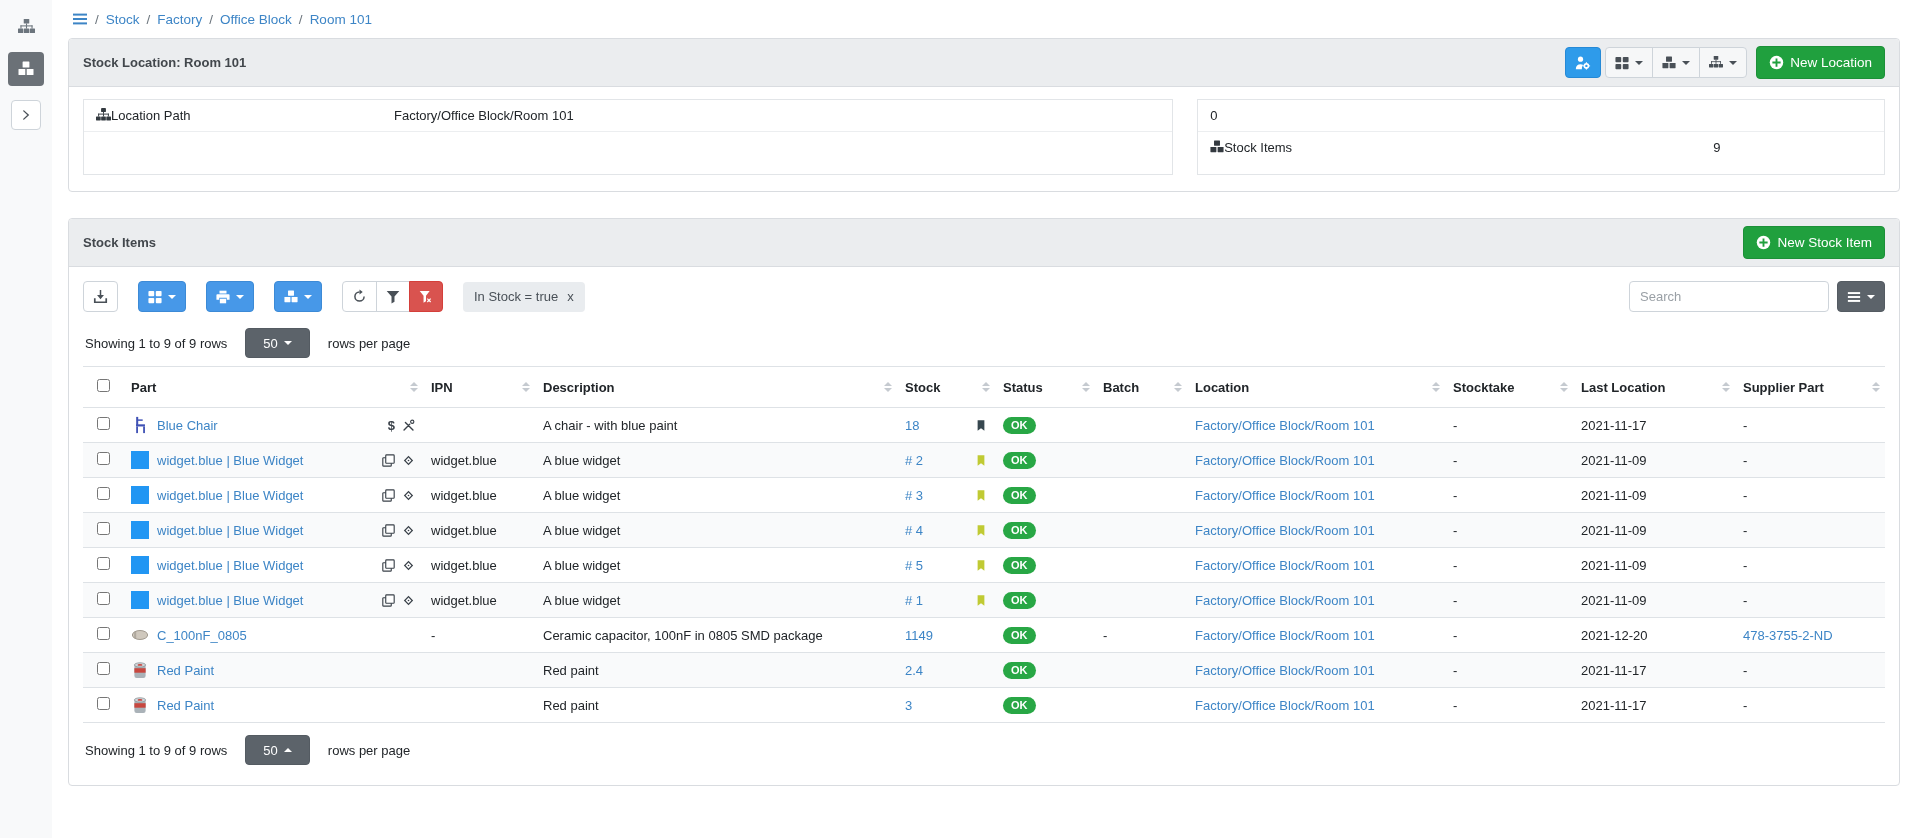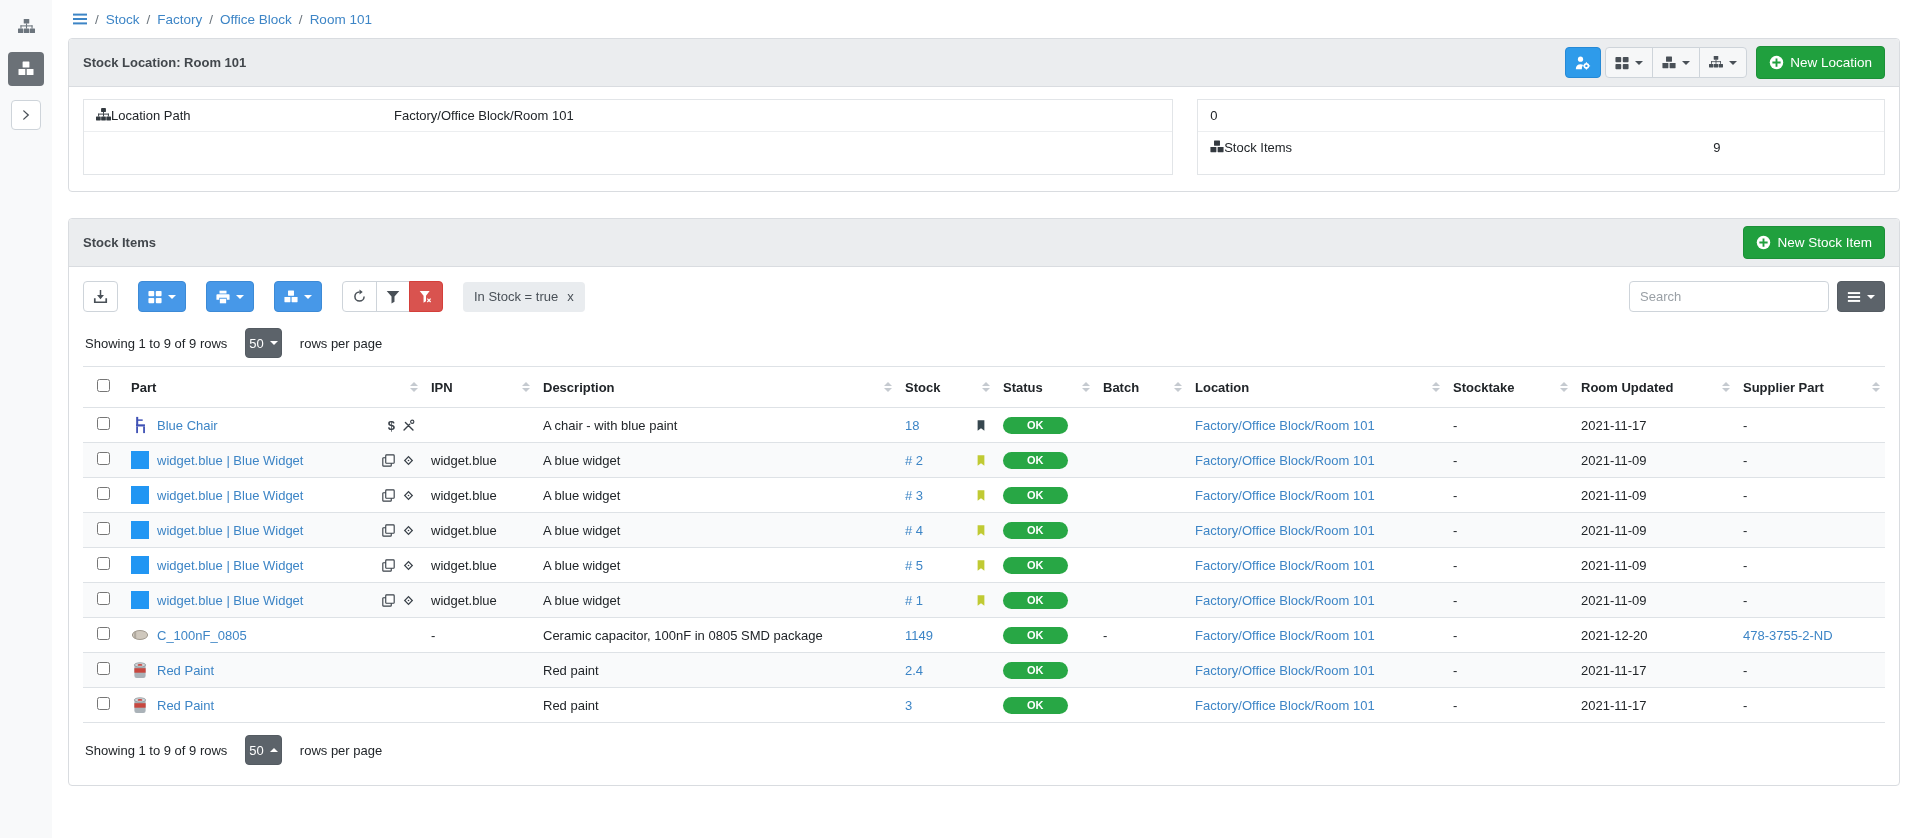--- a/index.html
+++ b/index.html
@@ -75,21 +75,21 @@
   .chip { display:inline-flex; align-items:center; gap:9px; background:#e9ecef;
           border-radius:4px; padding:6px 11px; color:#495057; height:30px; }
   .chip-x { cursor:pointer; color:#495057; }
   .toolbar-right { display:flex; align-items:center; gap:8px; }
   .search-input { width:200px; height:31px; border:1px solid #ced4da; border-radius:4px;
                   padding:0 10px; font-size:13px; color:#495057; font-family:inherit; }
   .search-input::placeholder { color:#9aa0a6; }
 
   .showing-row { display:flex; align-items:center; gap:18px; margin:16px 2px 8px; color:#212529; }
   .showing-row.bottom { margin:12px 2px 10px; }
-  .pagesize-btn { height:30px; padding:0 3px; }
+  .pagesize-btn { height:30px; padding:0 17px; }
 
   
   table { width:100%; border-collapse:collapse; table-layout:fixed; }
   thead th { border-top:1px solid #dee2e6; border-bottom:1px solid #dee2e6;
              padding:12px 8px; text-align:left; font-size:13px; position:relative; cursor:pointer; }
   tbody td { border-bottom:1px solid #dee2e6; padding:8px 8px; font-size:13px; vertical-align:middle;
              overflow:hidden; white-space:nowrap; text-overflow:ellipsis; }
   tbody tr:nth-child(even) { background:#f9fafb; }
   .col-check { width:40px; text-align:center; }
   .sort-carets { position:absolute; right:5px; top:50%; transform:translateY(-50%);
@@ -97,21 +97,21 @@
   .sc-up { width:0;height:0;border-left:4px solid transparent;border-right:4px solid transparent;border-bottom:4px solid #c5cad0; }
   .sc-down { width:0;height:0;border-left:4px solid transparent;border-right:4px solid transparent;border-top:4px solid #c5cad0; }
 
   .part-cell { display:flex; align-items:center; gap:8px; }
   .part-icons { margin-left:auto; display:flex; align-items:center; gap:7px; color:#3a4149; }
   .txt-icon { font-weight:bold; font-size:13px; color:#3a4149; }
   .thumb { width:18px; height:18px; flex:0 0 18px; display:flex; }
   .stock-cell { display:flex; align-items:center; }
   .stock-cell .icon { margin-left:auto; }
   .badge-ok { display:inline-block; background:#28a745; color:#fff; font-size:11px;
-              font-weight:bold; padding:3px 24px; border-radius:10px; line-height:1; }
+              font-weight:bold; padding:3px 8px; border-radius:10px; line-height:1; }
   .ic-dark { color:#37474f; }
   .ic-yellow { color:#c0ca33; }
   .icon { display:inline-flex; align-items:center; }
   .icon svg { display:block; }
 </style>
 </head>
 <body>
 
 <aside class="sidebar">
   <div class="side-tile">
@@ -416,21 +416,21 @@
                   <i class="sc-down"></i>
                 </span></th>
               <th style="width: 258px;"><span>Location</span><span class="sort-carets">
                   <i class="sc-up"></i>
                   <i class="sc-down"></i>
                 </span></th>
               <th style="width: 128px;"><span>Stocktake</span><span class="sort-carets">
                   <i class="sc-up"></i>
                   <i class="sc-down"></i>
                 </span></th>
-              <th style="width: 162px;"><span>Room Updated</span><span class="sort-carets">
+              <th style="width: 162px;"><span>Last Location</span><span class="sort-carets">
                   <i class="sc-up"></i>
                   <i class="sc-down"></i>
                 </span></th>
               <th style="width: 150px;"><span>Supplier Part</span><span class="sort-carets">
                   <i class="sc-up"></i>
                   <i class="sc-down"></i>
                 </span></th>
             </tr>
         </thead>
         <tbody id="table-body">

